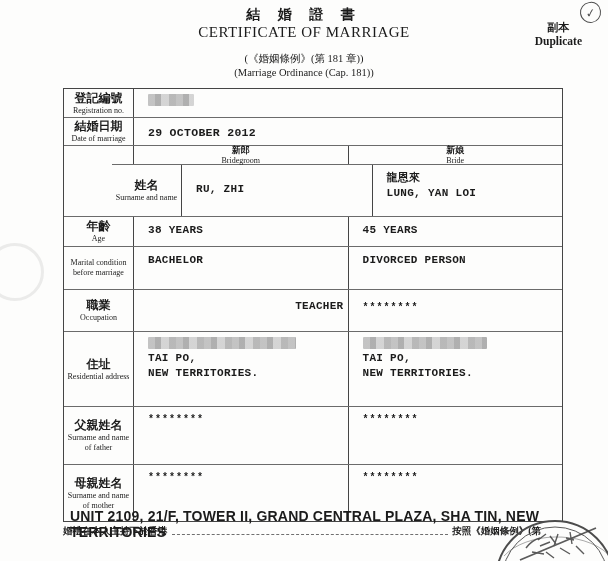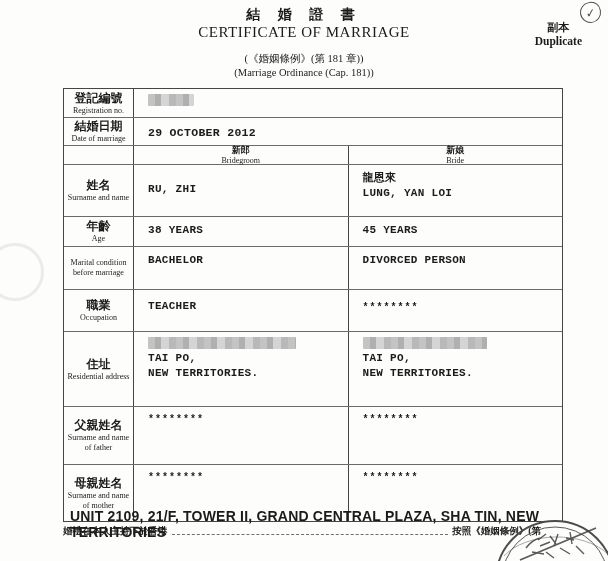--- a/index.html
+++ b/index.html
@@ -38,21 +38,21 @@
     text-align:center;padding:2px 2px;line-height:1.25;
   }
   .lab-zh{font-size:12px;font-weight:bold;}
   .lab-en{font-size:8px;}
   .cell-value{
     flex:1;font-family:Liberation Mono, monospace;font-weight:bold;font-size:11px;
     padding:6px 4px 0 14px;letter-spacing:.3px;line-height:1.35;
   }
   .cell-bride{border-left:1px solid #454545;}
   .r-reg{height:28px;} .r-date{height:28px;} .r-colhead{height:19px;}
-  .r-name{height:52px;} .r-age{height:30px;} .r-marital{height:43px;}
+  .r-name{height:52px;margin-left:48px;} .r-age{height:30px;} .r-marital{height:43px;}
   .r-occ{height:42px;} .r-addr{height:75px;} .r-father{height:58px;} .r-mother{height:57px;}
   .colhead-cell{
     flex:1;text-align:center;display:flex;flex-direction:column;justify-content:center;line-height:1.15;
   }
   .colhead-zh{font-size:9px;font-weight:bold;}
   .colhead-en{font-size:8px;}
   .v-mid{padding-top:17px;}
   .v-date{padding-top:7px;font-size:11.5px;}
   .stars{font-size:10px;letter-spacing:1px;}
   
@@ -157,21 +157,21 @@
       </div>
       <div class="cell cell-value">BACHELOR</div>
       <div class="cell cell-value cell-bride">DIVORCED PERSON</div>
     </div>
 
     <div class="row r-occ">
       <div class="cell cell-label">
         <span class="lab-zh">職業</span>
         <span class="lab-en">Occupation</span>
       </div>
-      <div class="cell cell-value" style="padding-top:9px;">TEACHER</div>
+      <div class="cell cell-value" style="padding-top:9px;text-align:right;">TEACHER</div>
       <div class="cell cell-value cell-bride stars" style="padding-top:11px;">********</div>
     </div>
 
     <div class="row r-addr">
       <div class="cell cell-label">
         <span class="lab-zh">住址</span>
         <span class="lab-en">Residential address</span>
       </div>
       <div class="cell cell-value" style="padding-top:5px;">
         <span class="blur blur-addr-g"></span>

